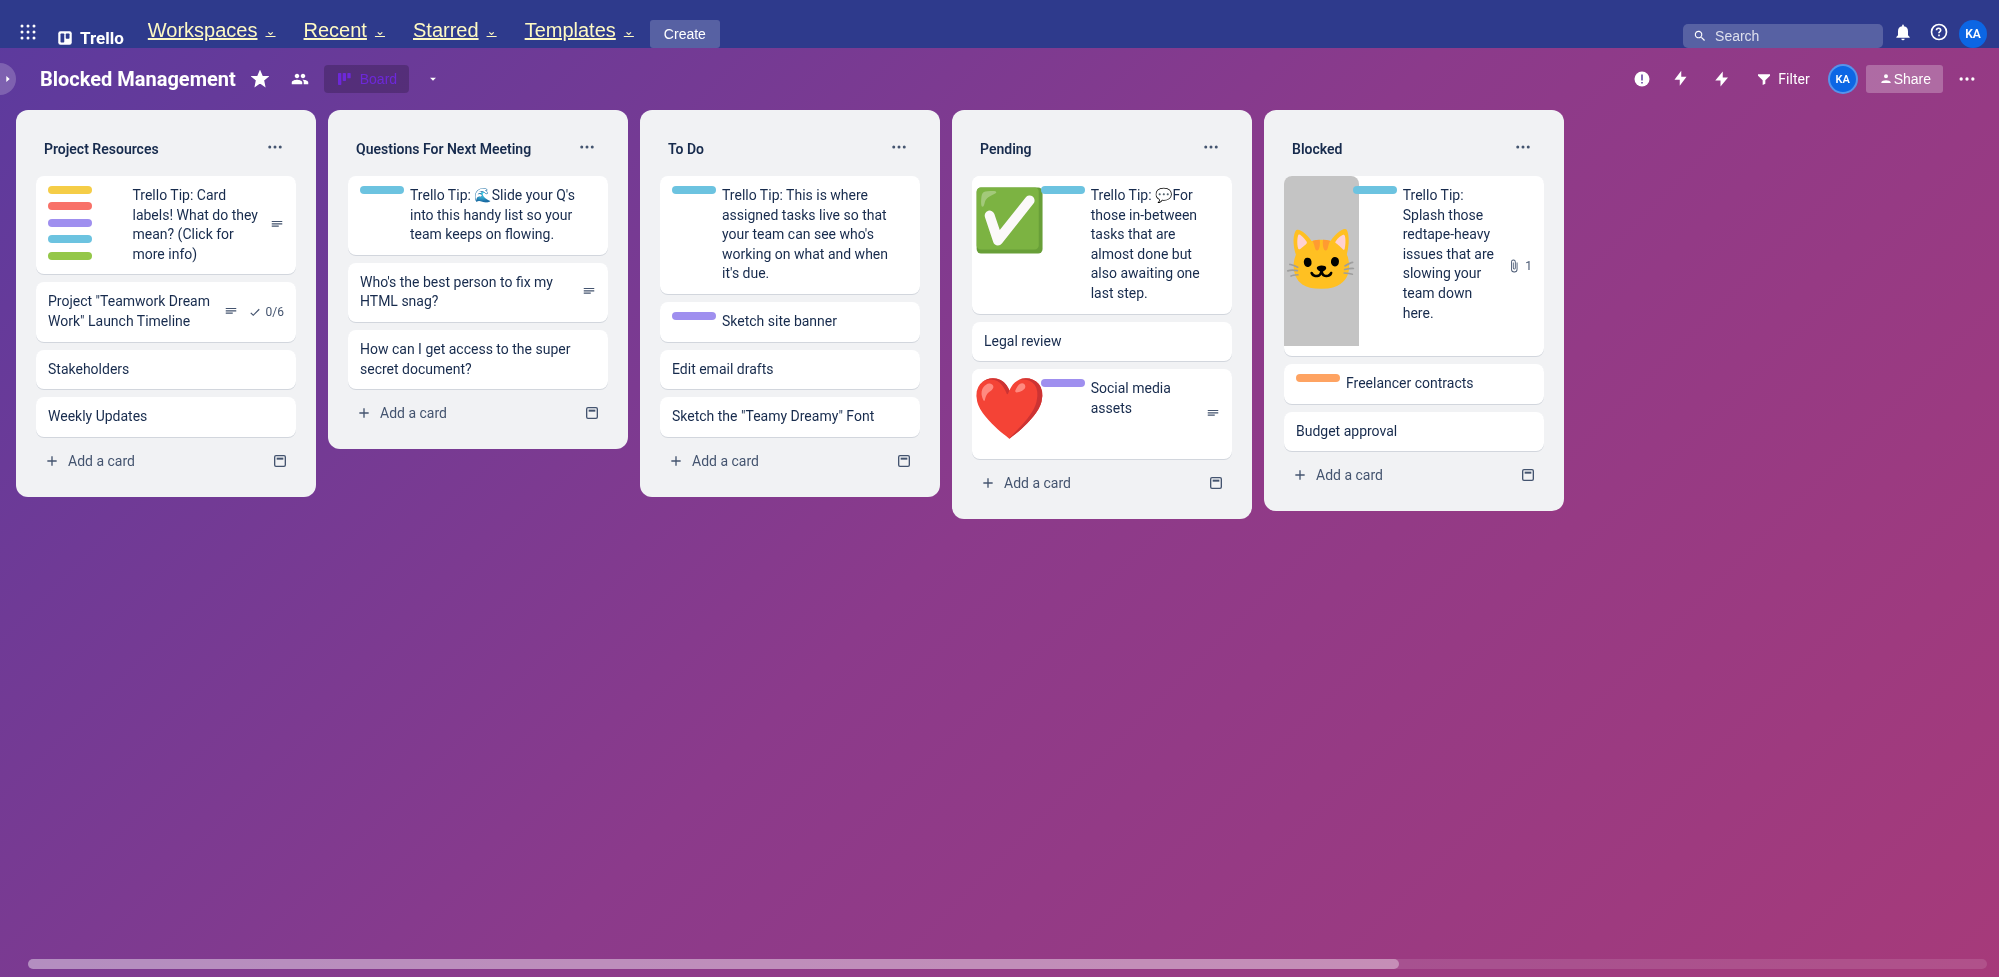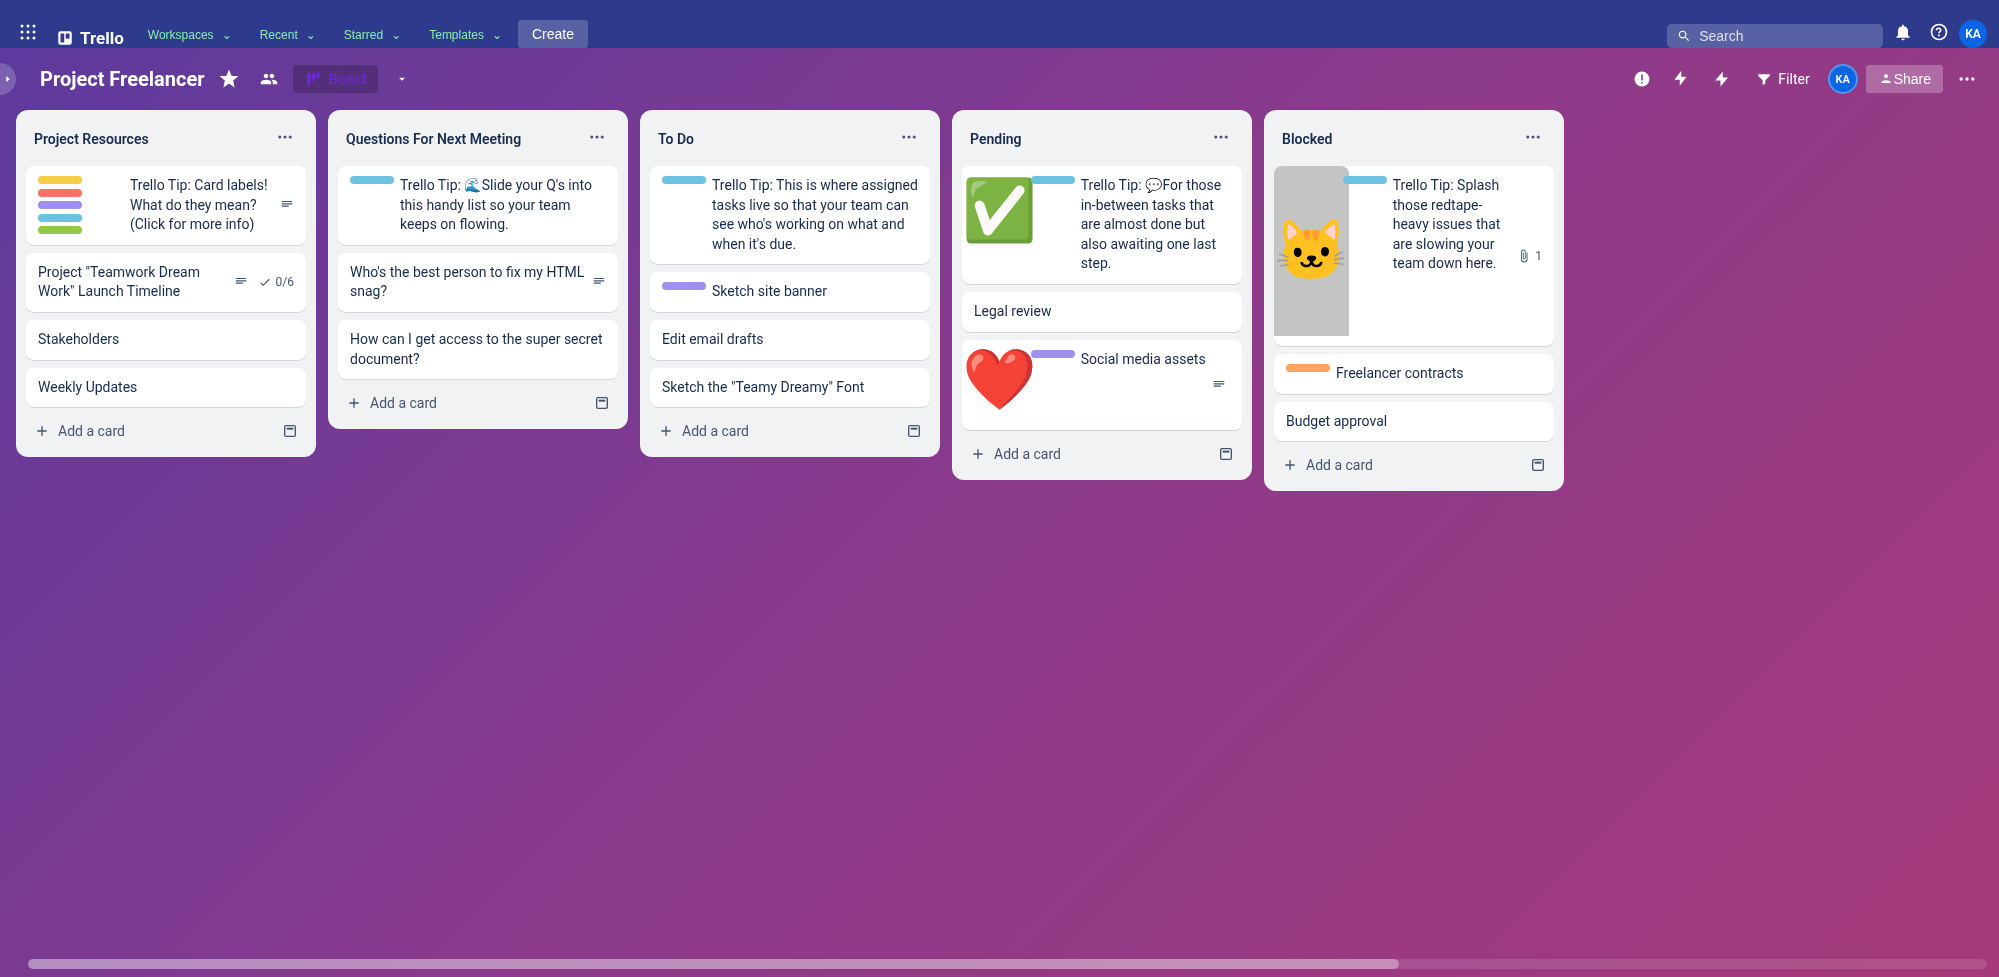--- a/index.html
+++ b/index.html
@@ -15,31 +15,31 @@
   height: 48px;
   display: flex;
   align-items: flex-end;
   padding: 0 12px;
   gap: 4px;
 }
 .apps-icon { display:flex; align-items:center; justify-content:center; width:32px; height:32px; cursor:pointer; border-radius:3px; }
 .logo { display:flex; align-items:center; gap:6px; color:#fff; font-weight:700; font-size:17px; padding:0 8px; cursor:pointer; }
 .logo svg { width:18px; height:18px; }
 .nav-btn {
-  color:#86efac; background:transparent; border:none; padding:6px 12px;
-  font-size:12px; cursor:pointer; border-radius:3px; display:flex; align-items:center; gap:6px;
+  color:#fef9c3; background:transparent; border:none; padding:6px 12px;
+  font-size:20px; cursor:pointer; border-radius:3px; display:flex; align-items:center; gap:6px;text-decoration:underline;
 }
 .create-btn {
   background: rgba(255,255,255,0.2); color:#fff; border:none;
   padding:6px 14px; font-size:14px; border-radius:3px; cursor:pointer; font-weight:500;
 }
 .spacer { flex:1; }
 .search-box {
   background: rgba(255,255,255,0.2); border-radius:5px; padding:4px 10px;
-  display:flex; align-items:center; gap:8px; width:216px; color:#fff;
+  display:flex; align-items:center; gap:8px; width:200px; color:#fff;
 }
 .search-box input { background:transparent; border:none; outline:none; color:#fff; font-size:14px; width:100%; }
 .search-box input::placeholder { color: rgba(255,255,255,0.8); }
 .icon-btn { width:32px; height:32px; display:flex; align-items:center; justify-content:center; cursor:pointer; border-radius:3px; color:#fff; }
 .avatar { width:28px; height:28px; border-radius:50%; background:#0c66e4; color:#fff; display:flex; align-items:center; justify-content:center; font-size:12px; font-weight:600; cursor:pointer; }
 
 .boardbar {
   height: 62px; display:flex; align-items:center; padding:0 16px; gap:8px; color:#fff;
   position: relative;
 }
@@ -61,21 +61,21 @@
 }
 .avatar-small { width:30px; height:30px; border-radius:50%; background:#0c66e4; color:#fff; display:flex; align-items:center; justify-content:center; font-size:11px; font-weight:600; border:2px solid rgba(255,255,255,0.3); }
 
 .board-canvas {
   display:flex; gap:12px; padding:0 16px 16px 16px;
   overflow-x:auto; height: calc(100vh - 110px);
   align-items:flex-start;
 }
 .list {
   background:#f1f2f4; border-radius:12px; width:300px; flex-shrink:0;
-  padding:10px; display:flex; flex-direction:column; gap:8px;
+  padding:20px; display:flex; flex-direction:column; gap:8px;
 }
 .list-header { display:flex; align-items:center; justify-content:space-between; padding:4px 8px; }
 .list-title { font-size:14px; font-weight:600; color:#172b4d; }
 .list-menu { cursor:pointer; padding:4px; border-radius:3px; color:#44546f; }
 .card {
   background:#fff; border-radius:8px; padding:10px 12px; cursor:pointer;
   box-shadow: 0 1px 0 rgba(9,30,66,0.13); font-size:14px; line-height:1.4;
   display:flex; flex-direction:row; gap:6px;
 }
 .card-cover {
@@ -154,21 +154,21 @@
   </div>
   <div class="avatar">KA</div>
 </div>
 
 <div class="boardbar">
   <div class="expand-handle">
     <svg width="10" height="10" viewBox="0 0 24 24" fill="#fff">
         <path d="M8 5l8 7-8 7z"></path>
       </svg>
   </div>
-  <div class="board-title">Project Freelancer</div>
+  <div class="board-title">Blocked Management</div>
   <div class="board-icon-btn">
     <svg width="18" height="18" viewBox="0 0 24 24" fill="none" stroke="#fff" stroke-width="2">
         <path d="M12 2l3 7h7l-5.5 4.5L18 21l-6-4-6 4 1.5-7.5L2 9h7z"></path>
       </svg>
   </div>
   <div class="board-icon-btn">
     <svg width="18" height="18" viewBox="0 0 24 24">
         <path d="M16 11c1.66 0 3-1.34 3-3s-1.34-3-3-3-3 1.34-3 3 1.34 3 3 3zm-8 0c1.66 0 3-1.34 3-3S9.66 5 8 5 5 6.34 5 8s1.34 3 3 3zm0 2c-2.33 0-7 1.17-7 3.5V19h14v-2.5c0-2.33-4.67-3.5-7-3.5zm8 0c-.29 0-.62.02-.97.05 1.16.84 1.97 1.97 1.97 3.45V19h6v-2.5c0-2.33-4.67-3.5-7-3.5z"></path>
       </svg>
   </div>

